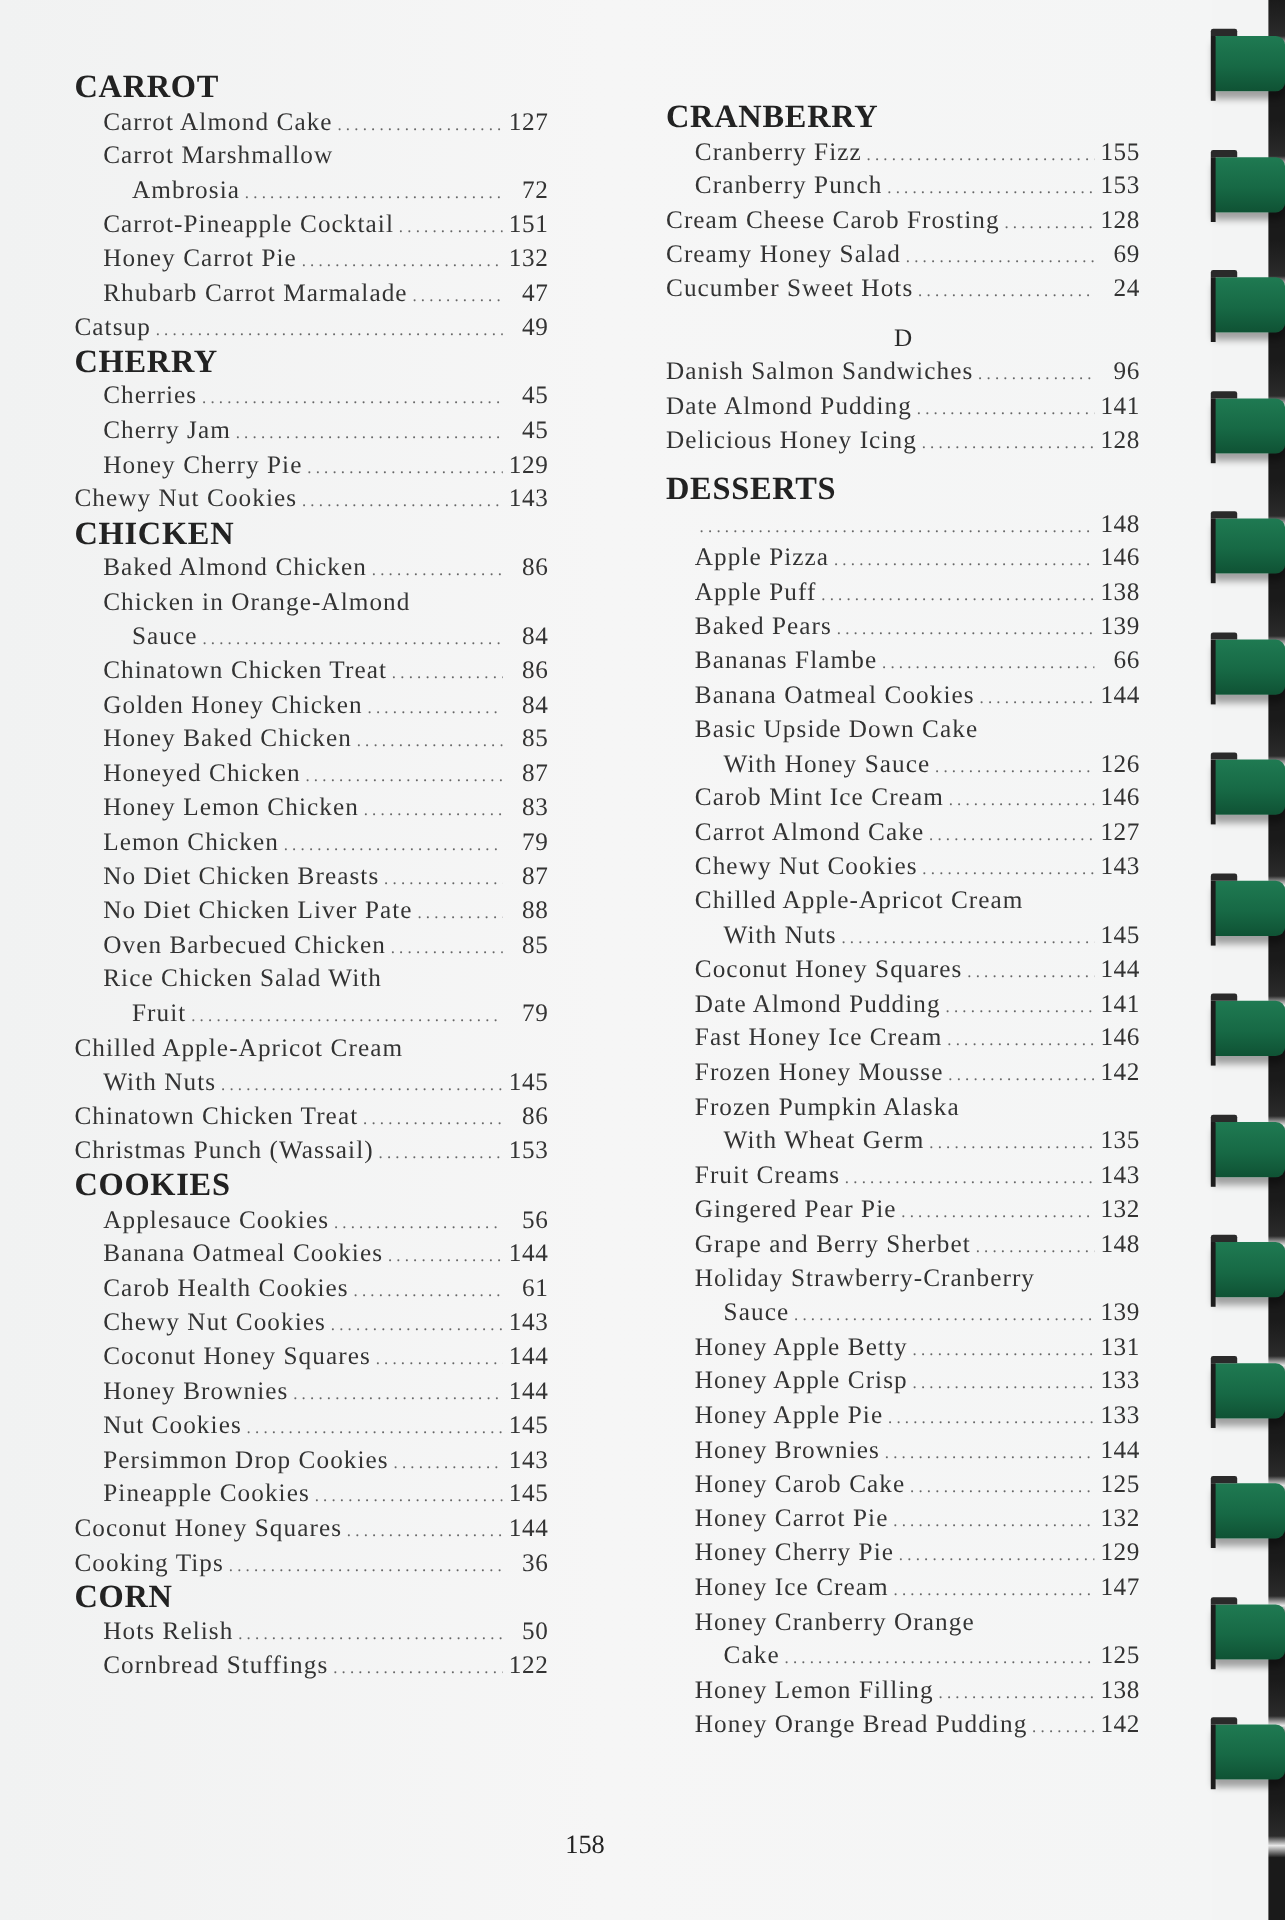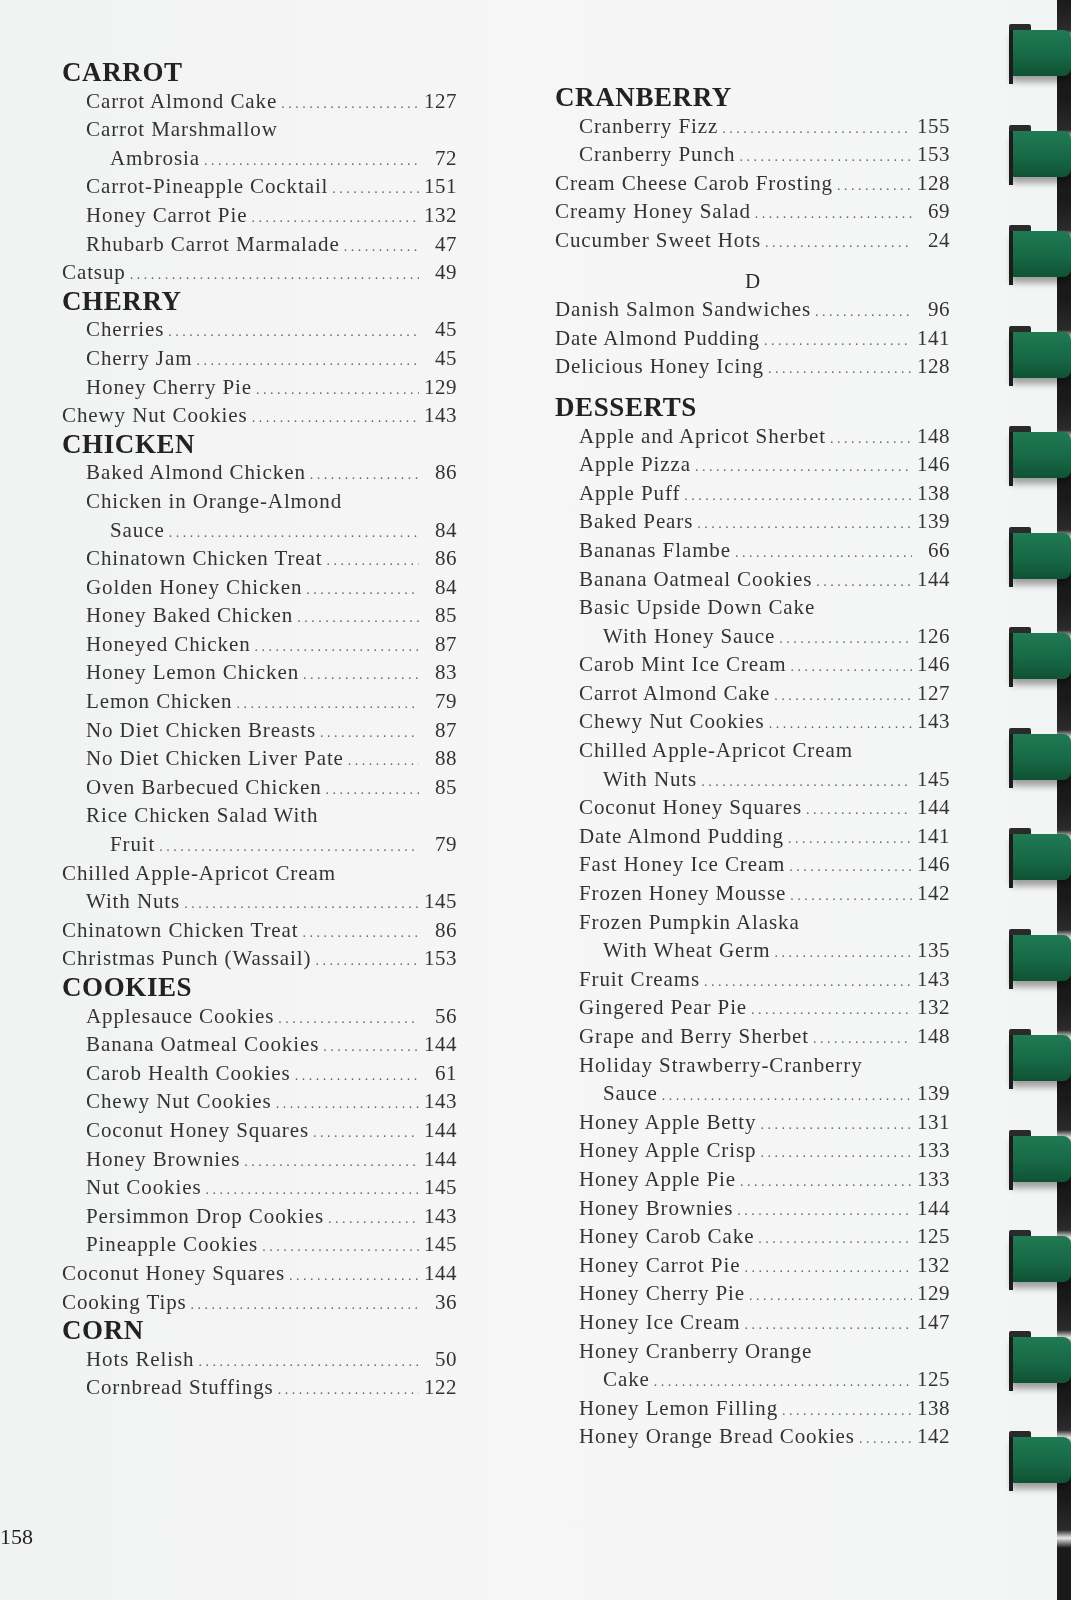--- a/index.html
+++ b/index.html
@@ -39,21 +39,21 @@
   .heading {
     font-size: 27px; line-height: 28.6px; height: 28.6px;
     font-weight: bold; letter-spacing: 0.6px; color: #222;
   }
   .letter {
     font-size: 21px; line-height: 28.6px; height: 28.6px; text-align: center;
     color: #2a2a2a; margin-top: 12px;
   }
   .gap { height: 12px; }
   .page-number {
-    position: absolute; left: 0; width: 975px; top: 1524px; text-align: left;
+    position: absolute; left: 0; width: 975px; top: 1524px; text-align: center;
     font-size: 22px; color: #222;
   }
   .binding { position: absolute; left: 1003px; top: 0; width: 68px; height: 1600px; }
   .binding .spine {
     position: absolute; left: 54px; top: 0; width: 14px; height: 1600px;
     background: repeating-linear-gradient(180deg, #1a1a1a 0px, #2b2b2b 30px, #e8e8e8 38px, #1a1a1a 48px, #1a1a1a 100px);
   }
   .loop {
     position: absolute; left: 8px; width: 60px; height: 46px;
     background: linear-gradient(180deg, #1f7a52 0%, #176945 55%, #0f5234 100%);
@@ -321,21 +321,20 @@
         <span class="page-no">141</span>
       </div>
       <div class="entry lvl0">
         <span class="name">Delicious Honey Icing</span>
         <span class="dots"></span>
         <span class="page-no">128</span>
       </div>
       <div class="gap"></div>
       <div class="heading">DESSERTS</div>
       <div class="entry lvl1">
-        <span class="name">Apple and Apricot Sherbet</span>
         <span class="dots"></span>
         <span class="page-no">148</span>
       </div>
       <div class="entry lvl1">
         <span class="name">Apple Pizza</span>
         <span class="dots"></span>
         <span class="page-no">146</span>
       </div>
       <div class="entry lvl1">
         <span class="name">Apple Puff</span>
@@ -486,21 +485,21 @@
         <span class="name">Cake</span>
         <span class="dots"></span>
         <span class="page-no">125</span>
       </div>
       <div class="entry lvl1">
         <span class="name">Honey Lemon Filling</span>
         <span class="dots"></span>
         <span class="page-no">138</span>
       </div>
       <div class="entry lvl1">
-        <span class="name">Honey Orange Bread Cookies</span>
+        <span class="name">Honey Orange Bread Pudding</span>
         <span class="dots"></span>
         <span class="page-no">142</span>
       </div>
     </div>
   <div class="page-number">158</div>
 </div>
 
 <div class="binding" id="binding">
   <div class="spine"></div>
 <div class="loop" style="top: 30px;"></div>

